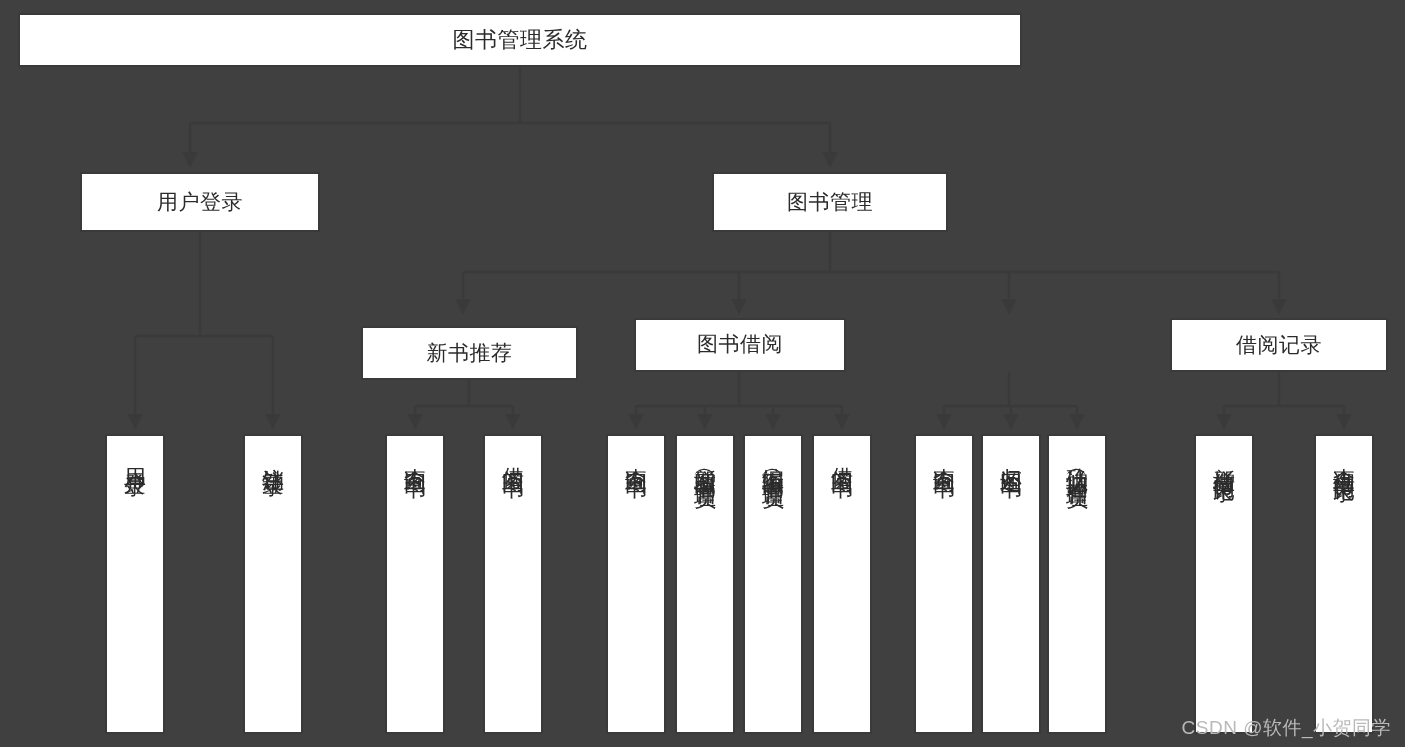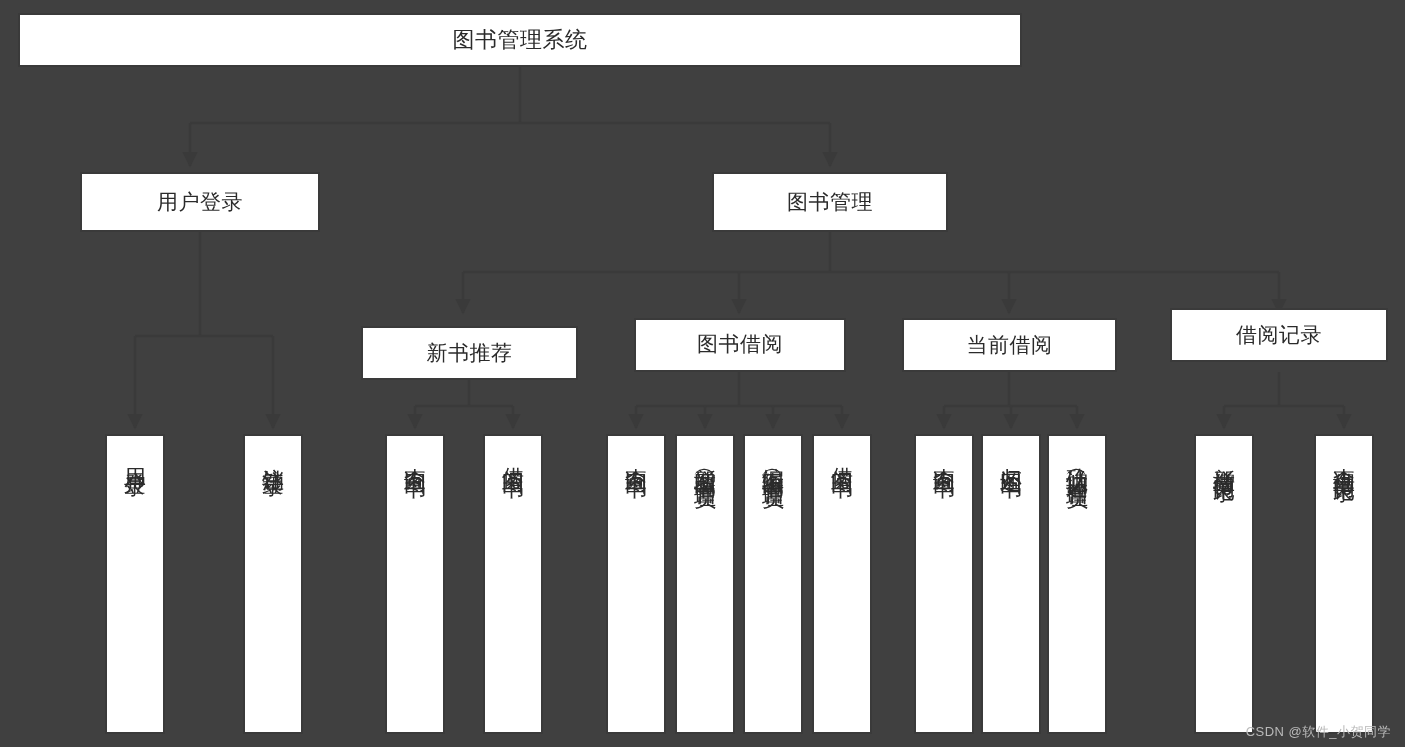--- a/index.html
+++ b/index.html
@@ -60,21 +60,21 @@
     writing-mode: vertical-rl;
     text-orientation: upright;
     font-size: 22px;
     letter-spacing: 3px;
     line-height: 1;
   }
   .watermark {
     position: absolute;
     right: 14px;
     bottom: 6px;
-    font-size: 13px;
+    font-size: 19px;
     color: #b9b9b9;
     z-index: 9;
     white-space: nowrap;
     letter-spacing: 0.5px;
   }
 </style>
 </head>
 <body>
 
 <div id="diagram-root">
@@ -139,24 +139,21 @@
   <div class="node horiz" style="left:712px; top:172px; width:236px; height:60px;">
     <span class="node-label">图书管理</span>
   </div>
 
   <div class="node horiz" style="left:361px; top:326px; width:217px; height:54px;">
     <span class="node-label">新书推荐</span>
   </div>
   <div class="node horiz" style="left:634px; top:318px; width:212px; height:54px;font-family:Liberation Serif, serif;">
     <span class="node-label">图书借阅</span>
   </div>
-  <div class="node horiz" style="left:902px; top:318px; width:215px; height:54px;">
-    <span class="node-label">当前借阅</span>
-  </div>
-  <div class="node horiz" style="left:1170px; top:308px; width:218px; height:54px;">
+  <div class="node horiz" style="left:1170px; top:318px; width:218px; height:54px;">
     <span class="node-label">借阅记录</span>
   </div>
 
   <div class="node vert" style="left:105px; top:434px; width:60px; height:300px;">
     <span class="node-label">用户登录</span>
   </div>
   <div class="node vert" style="left:243px; top:434px; width:60px; height:300px;">
     <span class="node-label">注销登录</span>
   </div>
 

